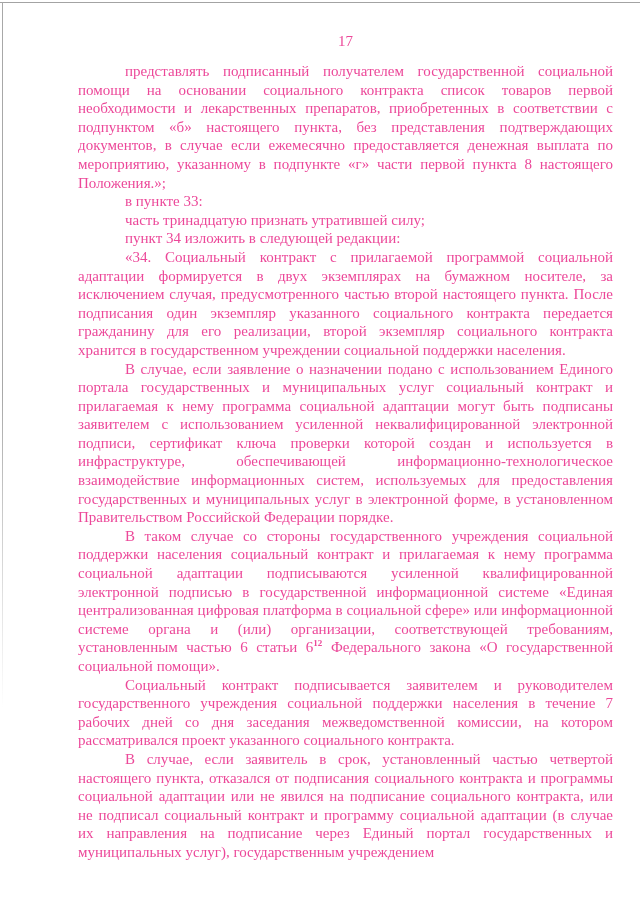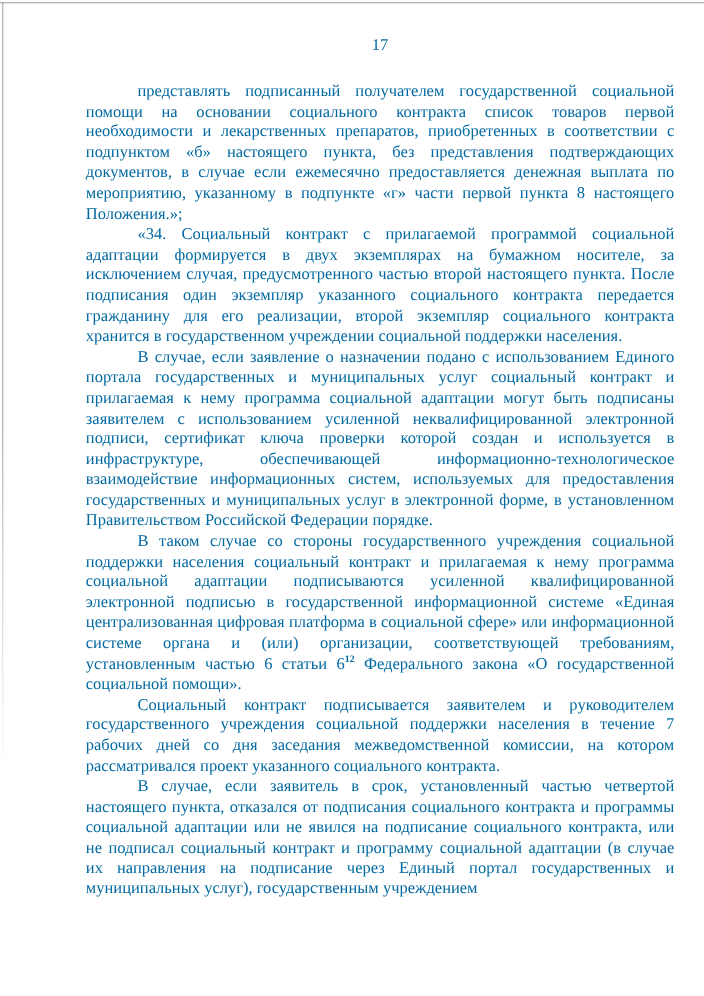--- a/index.html
+++ b/index.html
@@ -8,21 +8,21 @@
     background: #ffffff;
   }
   .page {
     position: relative;
     width: 640px;
     height: 905px;
     box-sizing: border-box;
     background: #ffffff;
     overflow: hidden;
     font-family: "Liberation Serif", "DejaVu Serif", serif;
-    color: #0369a1;
+    color: #ec4899;
     padding-top: 33px;
   }
   .edge-top {
     position: absolute;
     top: 2px;
     left: 0;
     right: 0;
     height: 1px;
     background: #a3a3a3;
   }
@@ -34,21 +34,21 @@
     height: 78%;
     background: linear-gradient(#a8a8a8 55%, rgba(168,168,168,0));
   }
   .page-number {
     margin: 0 27px 0 78px;
     text-align: center;
     font-size: 15px;
     line-height: 17px;
   }
   .doc-body {
-    margin: 24px 27px 0 78px;
+    margin: 12px 27px 0 78px;
     font-size: 15px;
     line-height: 18.6px;
     text-align: justify;
   }
   .doc-body p {
     margin: 0;
     padding: 0;
     text-indent: 47px;
   }
   .doc-body sup {
@@ -60,19 +60,22 @@
 </style>
 </head>
 <body>
 
 <div class="page">
   <div class="edge-top"></div>
   <div class="edge-left"></div>
   <div class="page-number">17</div>
   <div class="doc-body">
       <p><span>представлять подписанный получателем государственной социальной помощи на основании социального контракта список товаров первой необходимости и лекарственных препаратов, приобретенных в соответствии с подпунктом «б» настоящего пункта, без представления подтверждающих документов, в случае если ежемесячно предоставляется денежная выплата по мероприятию, указанному в подпункте «г» части первой пункта 8 настоящего Положения.»;</span></p>
+      <p><span>в пункте 33:</span></p>
+      <p><span>часть тринадцатую признать утратившей силу;</span></p>
+      <p><span>пункт 34 изложить в следующей редакции:</span></p>
       <p><span>«34. Социальный контракт с прилагаемой программой социальной адаптации формируется в двух экземплярах на бумажном носителе, за исключением случая, предусмотренного частью второй настоящего пункта. После подписания один экземпляр указанного социального контракта передается гражданину для его реализации, второй экземпляр социального контракта хранится в государственном учреждении социальной поддержки населения.</span></p>
       <p><span>В случае, если заявление о назначении подано с использованием Единого портала государственных и муниципальных услуг социальный контракт и прилагаемая к нему программа социальной адаптации могут быть подписаны заявителем с использованием усиленной неквалифицированной электронной подписи, сертификат ключа проверки которой создан и используется в инфраструктуре, обеспечивающей информационно-технологическое взаимодействие информационных систем, используемых для предоставления государственных и муниципальных услуг в электронной форме, в установленном Правительством Российской Федерации порядке.</span></p>
       <p><span>В таком случае со стороны государственного учреждения социальной поддержки населения социальный контракт и прилагаемая к нему программа социальной адаптации подписываются усиленной квалифицированной электронной подписью в государственной информационной системе «Единая централизованная цифровая платформа в социальной сфере» или информационной системе органа и (или) организации, соответствующей требованиям, установленным частью 6 статьи 6</span><sup>12</sup><span> Федерального закона «О государственной социальной помощи».</span></p>
       <p><span>Социальный контракт подписывается заявителем и руководителем государственного учреждения социальной поддержки населения в течение 7 рабочих дней со дня заседания межведомственной комиссии, на котором рассматривался проект указанного социального контракта.</span></p>
       <p><span>В случае, если заявитель в срок, установленный частью четвертой настоящего пункта, отказался от подписания социального контракта и программы социальной адаптации или не явился на подписание социального контракта, или не подписал социальный контракт и программу социальной адаптации (в случае их направления на подписание через Единый портал государственных и муниципальных услуг), государственным учреждением</span></p>
     </div>
 </div>
 
 </body></html>

